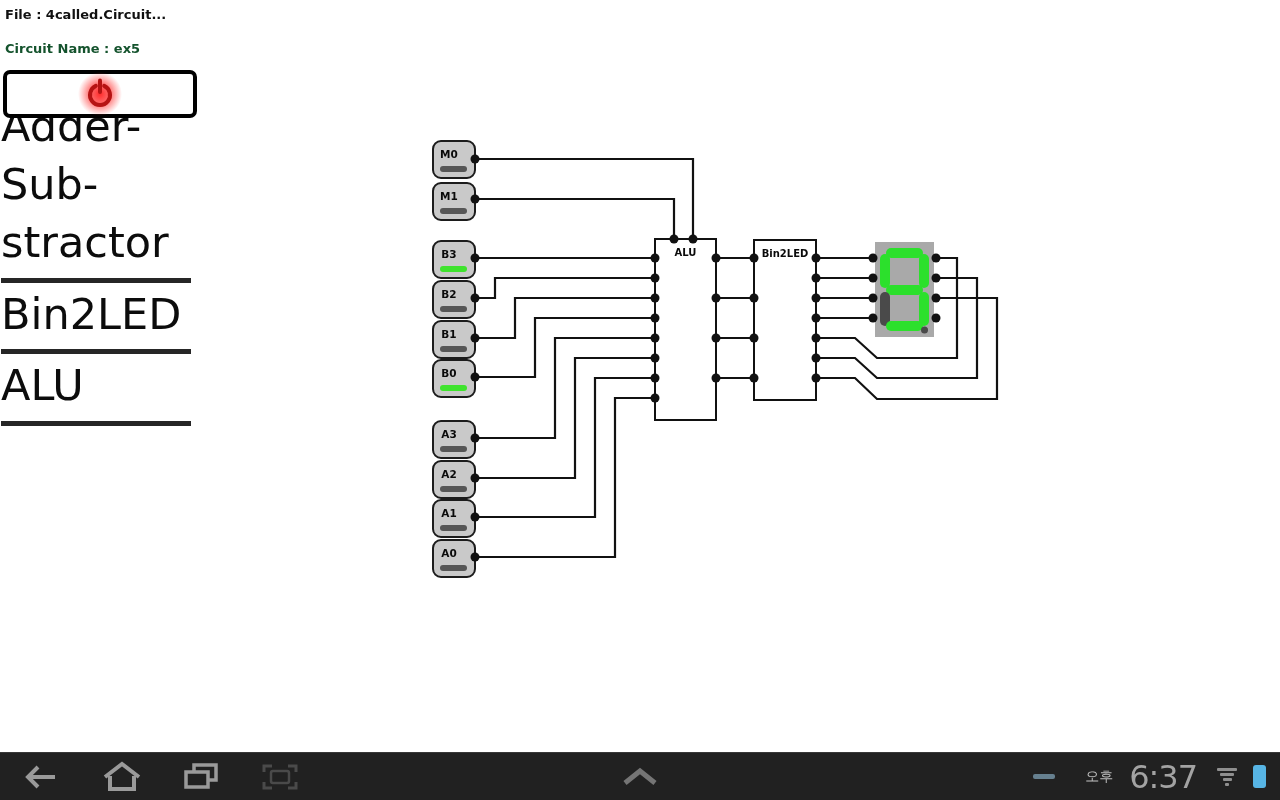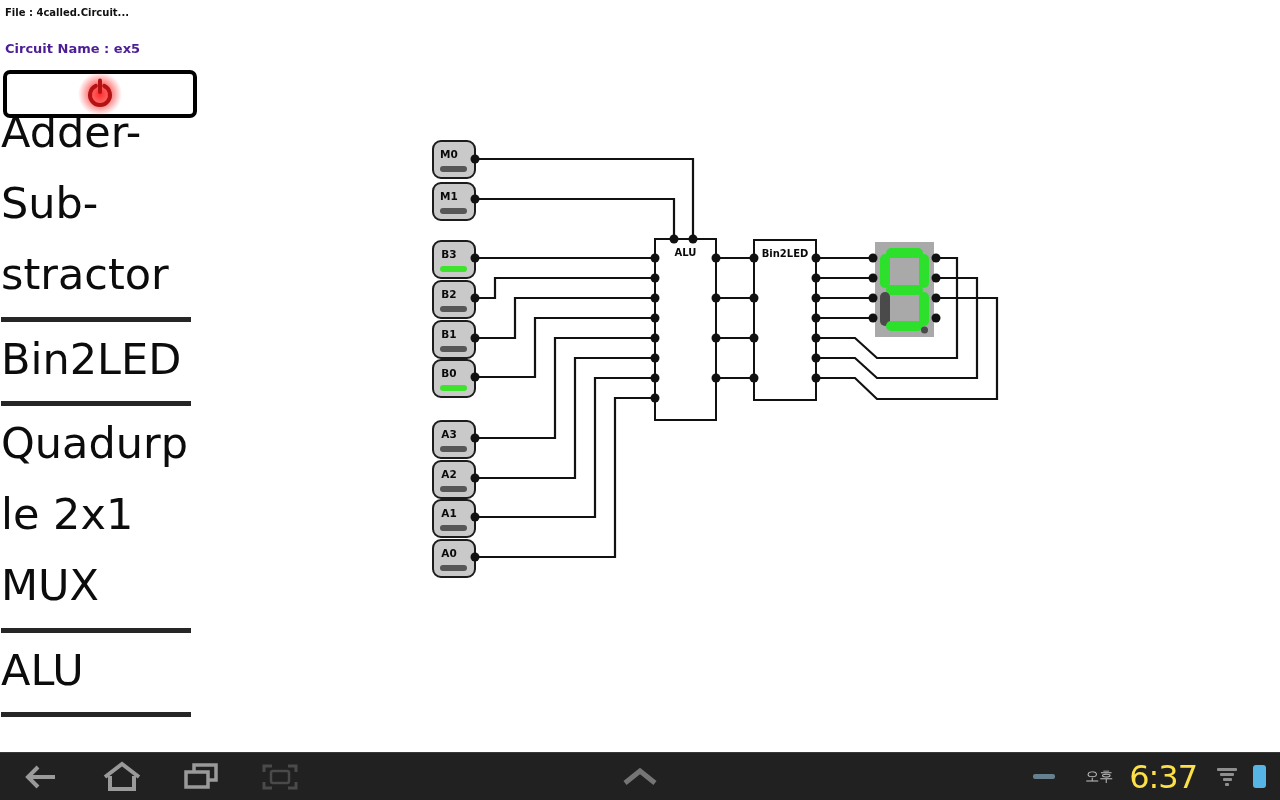--- a/index.html
+++ b/index.html
@@ -7,45 +7,45 @@
               font-family:"DejaVu Sans", sans-serif; }
   #stage { position:relative; width:1280px; height:800px; background:#fff; }
 
   
   #circuit-svg { position:absolute; left:0; top:0; }
   .sw-label   { font:bold 10.5px "DejaVu Sans", sans-serif; fill:#0a0a0a; }
   .chip-label { font:bold 10px  "DejaVu Sans", sans-serif; fill:#0a0a0a; }
 
   
   #sidebar { position:absolute; left:0; top:0; width:200px; height:752px; z-index:5; }
-  .file-label    { position:absolute; left:5px; top:7px;  font-size:10px; font-weight:bold; color:#111; white-space:nowrap; }
-  .circuit-name  { position:absolute; left:5px; top:41px; font-size:13px;   font-weight:bold; color:#4c1d95; white-space:nowrap; }
+  .file-label    { position:absolute; left:5px; top:7px;  font-size:13px; font-weight:bold; color:#111; white-space:nowrap; }
+  .circuit-name  { position:absolute; left:5px; top:41px; font-size:13px;   font-weight:bold; color:#14532d; white-space:nowrap; }
   #sidebar-list  { position:absolute; left:1px; top:95px; width:190px; z-index:4; }
-  .side-item { font-size:43px; line-height:71px; color:#0c0c0c;
+  .side-item { font-size:43px; line-height:58px; color:#0c0c0c;
                padding:2px 0 6.5px 0; border-bottom:5px solid #262626;
                overflow-wrap:break-word; word-break:break-word; }
   #power-btn { position:absolute; left:3px; top:70px; width:194px; height:48px;
                background:#fff; border:4px solid #000; border-radius:7px;
                display:flex; align-items:center; justify-content:center; z-index:6; }
 
   
   #navbar { position:absolute; left:0; top:752px; width:1280px; height:48px;
             background:#212121; border-top:1px solid #383838;
             display:flex; align-items:center; z-index:10; }
   .nav-btn { display:flex; align-items:center; justify-content:center; height:48px; }
   #nav-back    { position:absolute; left:18px;  width:44px; }
   #nav-home    { position:absolute; left:98px;  width:48px; }
   #nav-recents { position:absolute; left:178px; width:46px; }
   #nav-capture { position:absolute; left:258px; width:44px; }
   #nav-chevron { position:absolute; left:616px; width:48px; }
   #status-cluster { position:absolute; right:14px; height:60px;
                     display:flex; align-items:center; gap:16px; }
   .dash-icon { width:22px; height:5px; border-radius:2px; background:#66808f; margin-right:14px; }
   .meridiem  { font-size:14px; color:#bdbdbd; }
-  .clock     { font-size:32px; color:#fde047; letter-spacing:-1px; }
+  .clock     { font-size:32px; color:#a3a3a3; letter-spacing:-1px; }
   .signal-icon { display:flex; flex-direction:column; align-items:center; gap:2px; margin-left:4px; }
   .signal-icon i { display:block; height:3px; background:#8f8f8f; border-radius:1px; }
   .battery-icon { width:13px; height:23px; border-radius:3px; background:#57b5e5; }
 </style>
 </head>
 <body>
 
 <div id="stage">
 
   <svg id="circuit-svg" width="1280" height="752" viewBox="0 0 1280 752">
@@ -199,21 +199,20 @@
         </defs>
         <circle cx="24" cy="22" r="22" fill="url(#pglow)"></circle>
         <path d="M 28.2 13.9 A 10 10 0 1 1 19.8 13.9" fill="none" stroke="#b51313" stroke-width="4" stroke-linecap="round"></path>
         <line x1="24" y1="8.5" x2="24" y2="20" stroke="#b51313" stroke-width="4" stroke-linecap="round"></line>
       </svg>
     </div>
 
     <div id="sidebar-list">
         <div class="side-item">Adder-Sub-stractor</div>
         <div class="side-item">Bin2LED</div>
-        <div class="side-item">Quadurple 2x1 MUX</div>
         <div class="side-item">ALU</div>
       </div>
   </div>
 
   <div id="navbar">
     <div id="nav-back" class="nav-btn">
       <svg width="38" height="30" viewBox="0 0 38 30">
         <path d="M34 15 H7 M17 5 L7 15 L17 25" fill="none" stroke="#9a9a9a" stroke-width="4"></path>
       </svg>
     </div>

